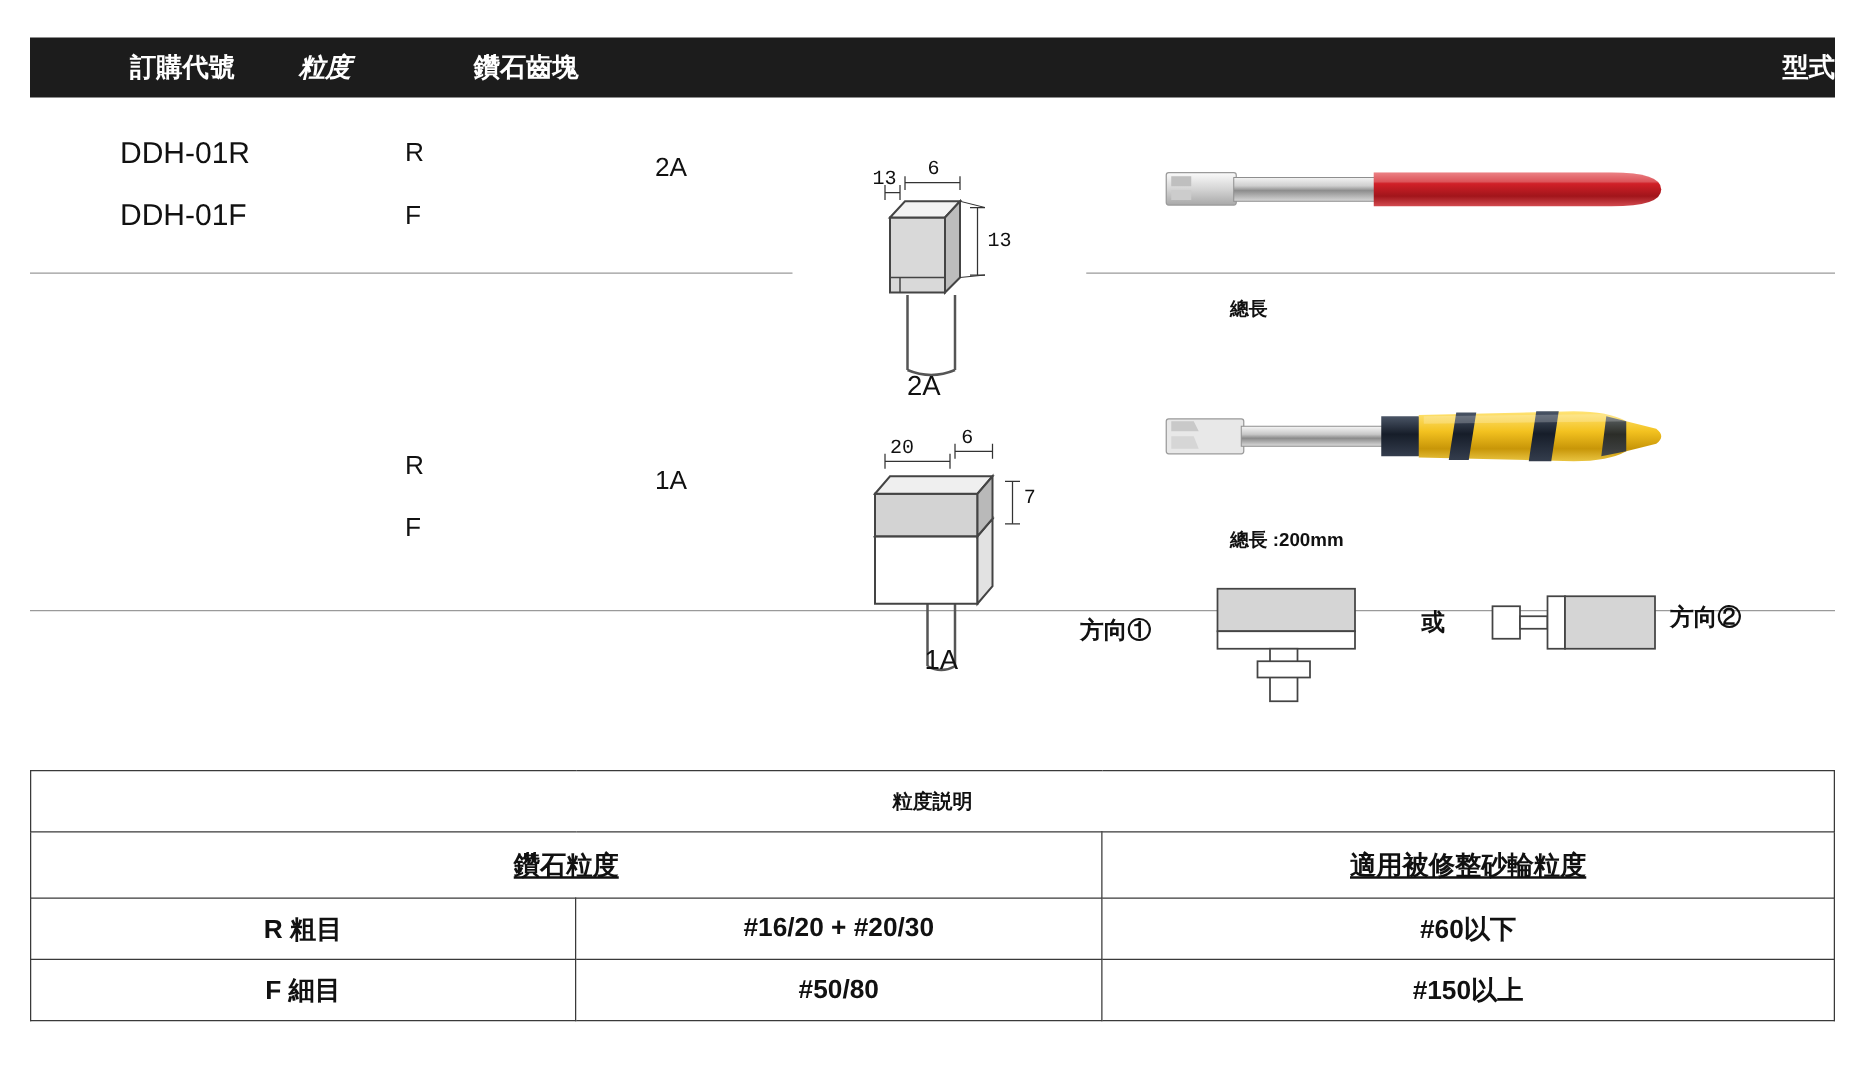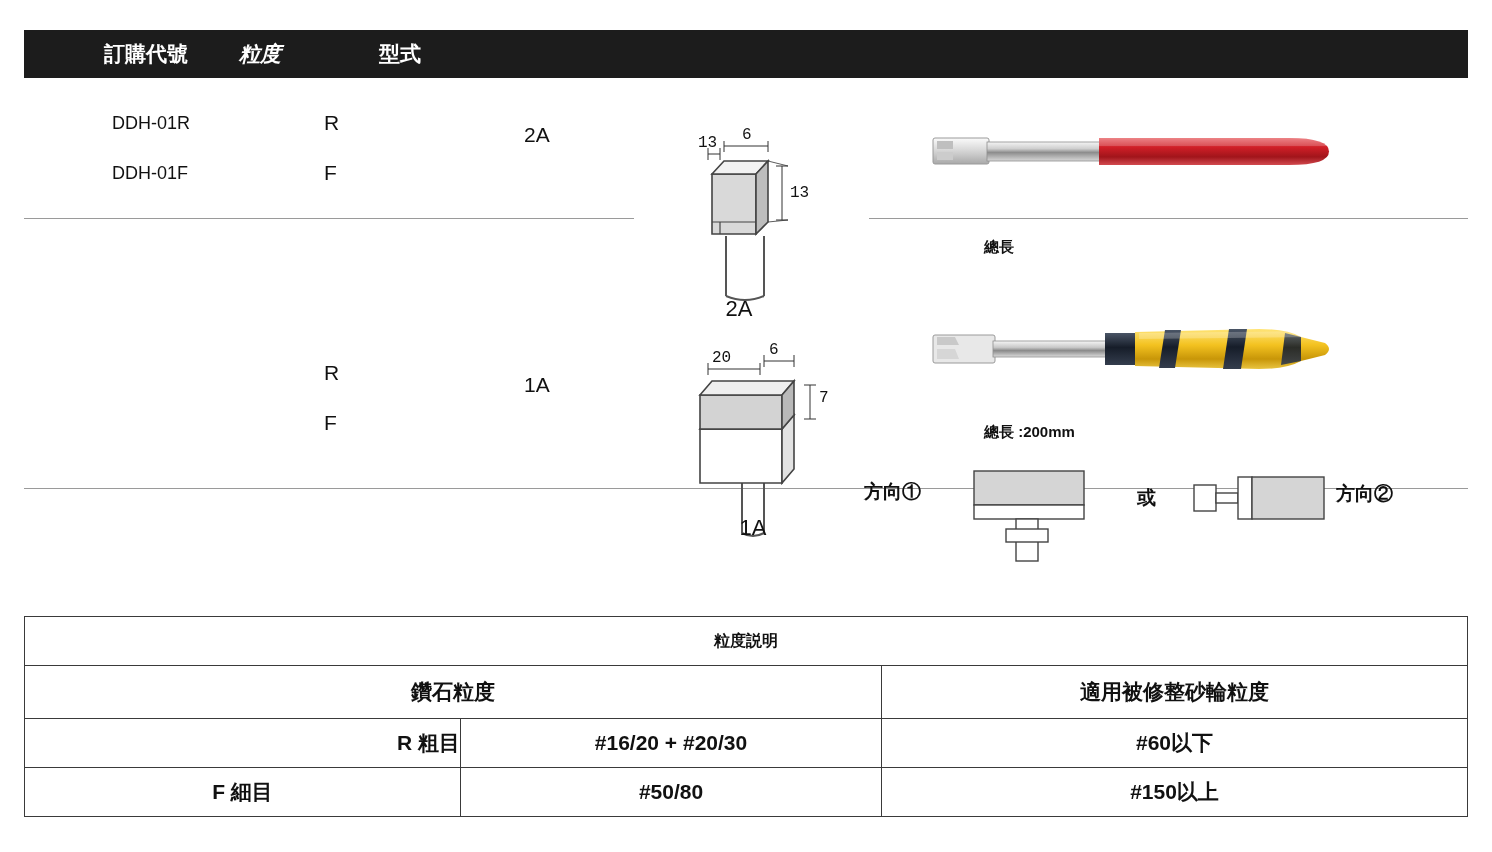--- a/index.html
+++ b/index.html
@@ -33,32 +33,32 @@
     background: #1c1c1c;
     color: #ffffff;
     height: 48px;
     align-items: center;
     font-size: 21px;
     font-weight: bold;
   }
   .col-code   { width: 215px; padding-left: 80px; box-sizing: border-box; }
   .col-grit   { width: 140px; font-style: italic; }
   .col-block  { width: 230px; }
-  .col-type   { flex: 1; text-align: left; }
+  .col-type   { flex: 1; text-align: right; }
 
   .prod-body { position: relative; }
 
   .row-1 { position: relative; height: 140px; }
   .row-2 { position: relative; height: 270px; }
 
   .cell-codes {
     position: absolute;
-    left: 88px;
+    left: 72px;
     width: 180px;
-    font-size: 18px;
+    font-size: 24px;
     line-height: 50px;
   }
   .cell-grit {
     position: absolute;
     left: 300px;
     width: 120px;
     font-size: 21px;
     line-height: 50px;
     text-align: left;
   }
@@ -123,33 +123,34 @@
     border-collapse: collapse;
     font-size: 21px;
   }
   .grit-table td, .grit-table th {
     border: 1px solid #3a3a3a;
     text-align: center;
     font-weight: bold;
     padding: 0;
   }
   .grit-title-row td { height: 48px; font-size: 16px; }
-  .grit-sub-row td   { height: 52px; }
+  .grit-sub-row td   { height: 52px; text-decoration: underline; }
   .grit-data-row td  { height: 48px; }
 </style>
 </head>
 <body>
 
 <div class="page">
 
   <div class="prod-table">
 
     <div class="prod-header">
       <div class="col-code">訂購代號</div>
       <div class="col-grit">粒度</div>
+      <div class="col-block">鑽石齒塊</div>
       <div class="col-type">型式</div>
     </div>
 
     <div class="prod-body">
 
       <div class="row-1">
 
         <div class="cell-codes" style="top:20px;">
           <div>DDH-01R</div>
           <div>DDH-01F</div>
@@ -306,21 +307,21 @@
           <path d="M236,7 L252,7 L246,45 L230,45 Z" fill="url(#blkG)"></path>
           <path d="M300,6 L318,6 L312,46 L294,46 Z" fill="url(#blkG)"></path>
           <path d="M356,10 L372,14 L372,38 L352,42 Z" fill="url(#blkG)" opacity="0.9"></path>
           <path d="M210,10 L380,8 L384,14 L210,16 Z" fill="#ffffff" opacity="0.22"></path>
         </svg>
       </div>
       <div class="caption" style="position:absolute; left:960px; top:345px;">總長 :200mm</div>
 
       <div style="position:absolute; left:840px; top:385px; width:600px; height:110px;">
 
-        <div class="caption" style="position:absolute; left:0px; top:16px; font-size:19px;">方向①</div>
+        <div class="caption" style="position:absolute; left:0px; top:28px; font-size:19px;">方向①</div>
 
         <svg width="600" height="110" viewBox="0 0 600 110">
 
           <rect x="110" y="8" width="110" height="34" fill="#d5d5d5" stroke="#444" stroke-width="1.4"></rect>
           <rect x="110" y="42" width="110" height="14" fill="#ffffff" stroke="#444" stroke-width="1.4"></rect>
           <rect x="152" y="56" width="22" height="42" fill="#ffffff" stroke="#444" stroke-width="1.4"></rect>
           <rect x="142" y="66" width="42" height="13" fill="#ffffff" stroke="#444" stroke-width="1.4"></rect>
 
           <rect x="330" y="22" width="22" height="26" fill="#ffffff" stroke="#444" stroke-width="1.4"></rect>
           <rect x="352" y="30" width="22" height="10" fill="#ffffff" stroke="#444" stroke-width="1.4"></rect>
@@ -338,21 +339,21 @@
   <table class="grit-table">
     <tbody>
       <tr class="grit-title-row">
         <td colspan="3">粒度説明</td>
       </tr>
       <tr class="grit-sub-row">
         <td colspan="2" style="width:855px;">鑽石粒度</td>
         <td>適用被修整砂輪粒度</td>
       </tr>
       <tr class="grit-data-row">
-        <td style="width:435px;text-align:right;">R 粗目</td>
+        <td style="width:435px;">R 粗目</td>
         <td style="width:420px;">#16/20 + #20/30</td>
         <td>#60以下</td>
       </tr>
       <tr class="grit-data-row">
         <td>F 細目</td>
         <td>#50/80</td>
         <td>#150以上</td>
       </tr>
     </tbody>
   </table>

